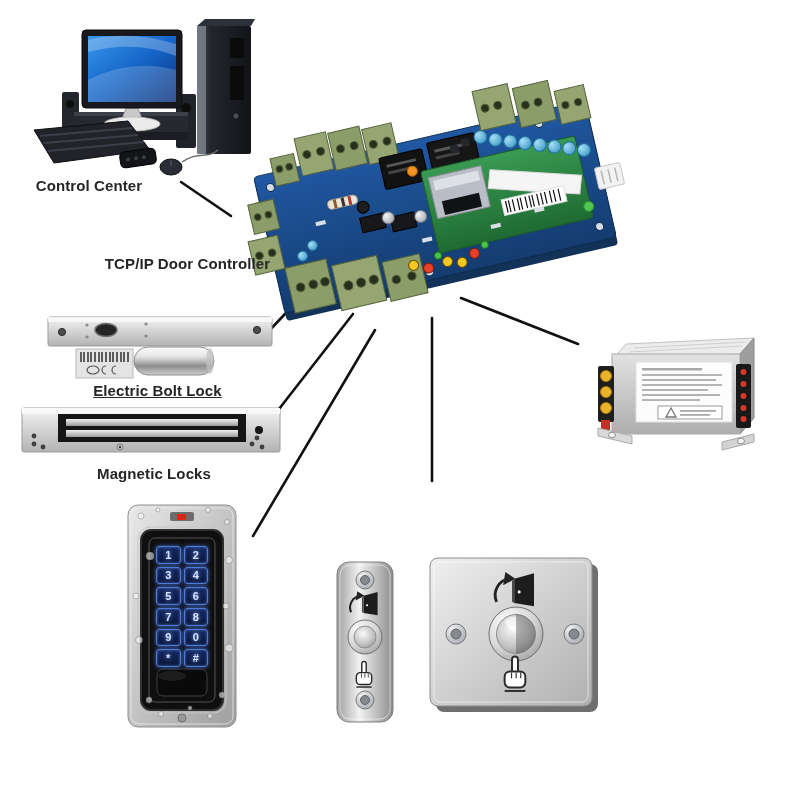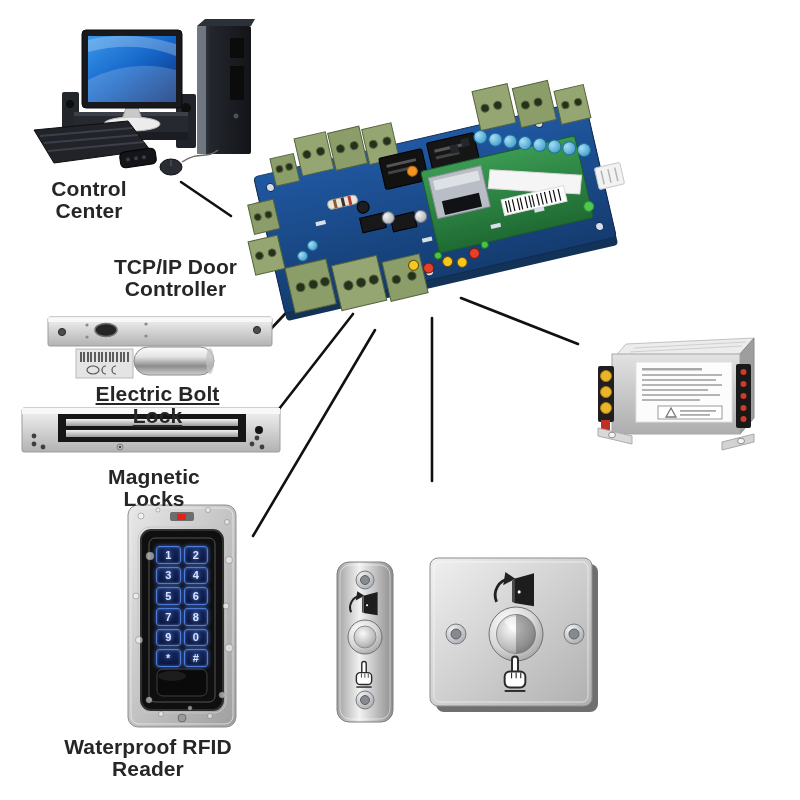--- a/index.html
+++ b/index.html
@@ -3,25 +3,25 @@
 <meta charset="utf-8">
 <style>
   html,body { margin:0; padding:0; background:#fff; }
   .canvas {
     position:relative; width:800px; height:800px; background:#ffffff;
     overflow:hidden; font-family:"Liberation Sans", sans-serif;
   }
   .art { position:absolute; left:0; top:0; z-index:0; }
   .label {
     position:absolute; z-index:2; text-align:center;
-    font-size:21px; font-weight:700; color:#262626;
+    font-size:15px; font-weight:700; color:#262626;
     letter-spacing:0.1px; line-height:1.06;
   }
   .lbl-control { left:24px;  top:178px; width:130px; }
-  .lbl-tcp     { left:73px;  top:256px; width:205px; }
+  .lbl-tcp     { left:85px;  top:256px; width:205px; }
   .lbl-bolt    { left:80px;  top:383px; width:155px;text-decoration:underline; }
   .lbl-mag     { left:78px;  top:466px; width:152px;text-align:center; }
   .lbl-power   { left:595px; top:486px; width:155px; }
   .lbl-rfid    { left:52px;  top:736px; width:192px; }
   .lbl-silver  { left:578px; top:738px; width:185px; }
 
   .keypad-keys {
     position:absolute; z-index:1; left:156px; top:546px; width:52px; height:121px;
     display:grid; grid-template-columns:1fr 1fr; grid-auto-rows:1fr; gap:3px;
   }
@@ -472,16 +472,15 @@
   <span class="key">0</span>
   <span class="key">*</span>
   <span class="key">#</span>
 </div>
 
 <div class="label lbl-control">Control Center</div>
 <div class="label lbl-tcp">TCP/IP Door Controller</div>
 <div class="label lbl-bolt">Electric Bolt Lock</div>
 <div class="label lbl-mag">Magnetic Locks</div>
 <div class="label lbl-rfid">
-  <div>Waterproof RFID Reader</div>
 </div>
 
 </div>
 
 </body></html>

